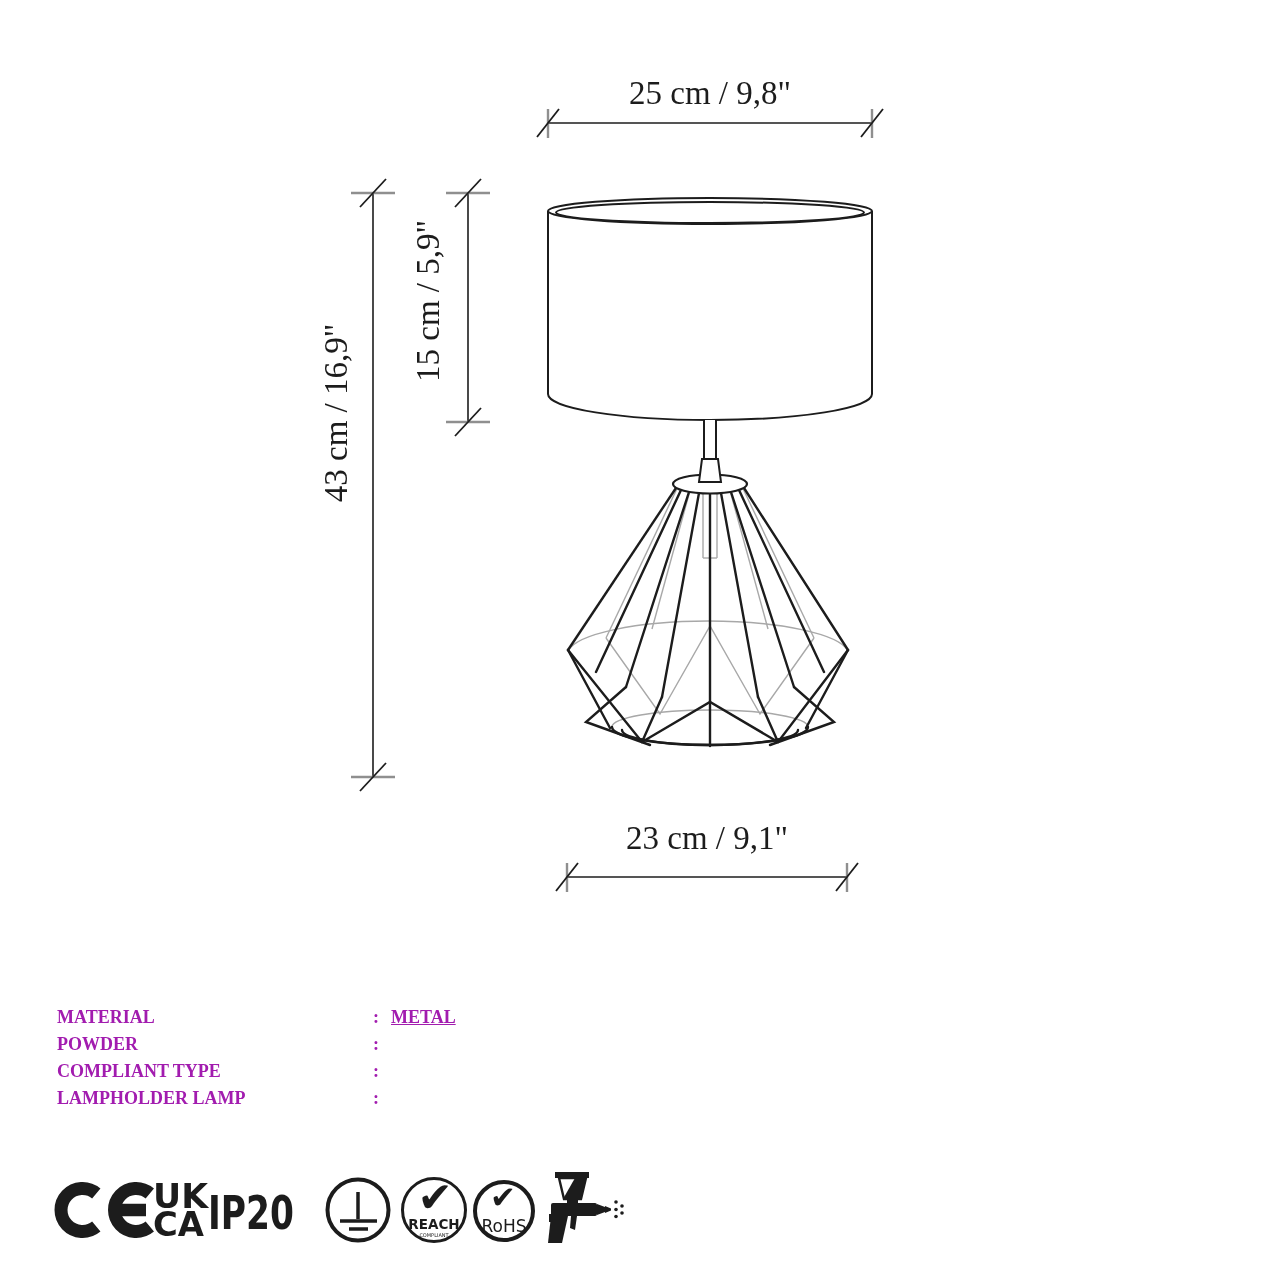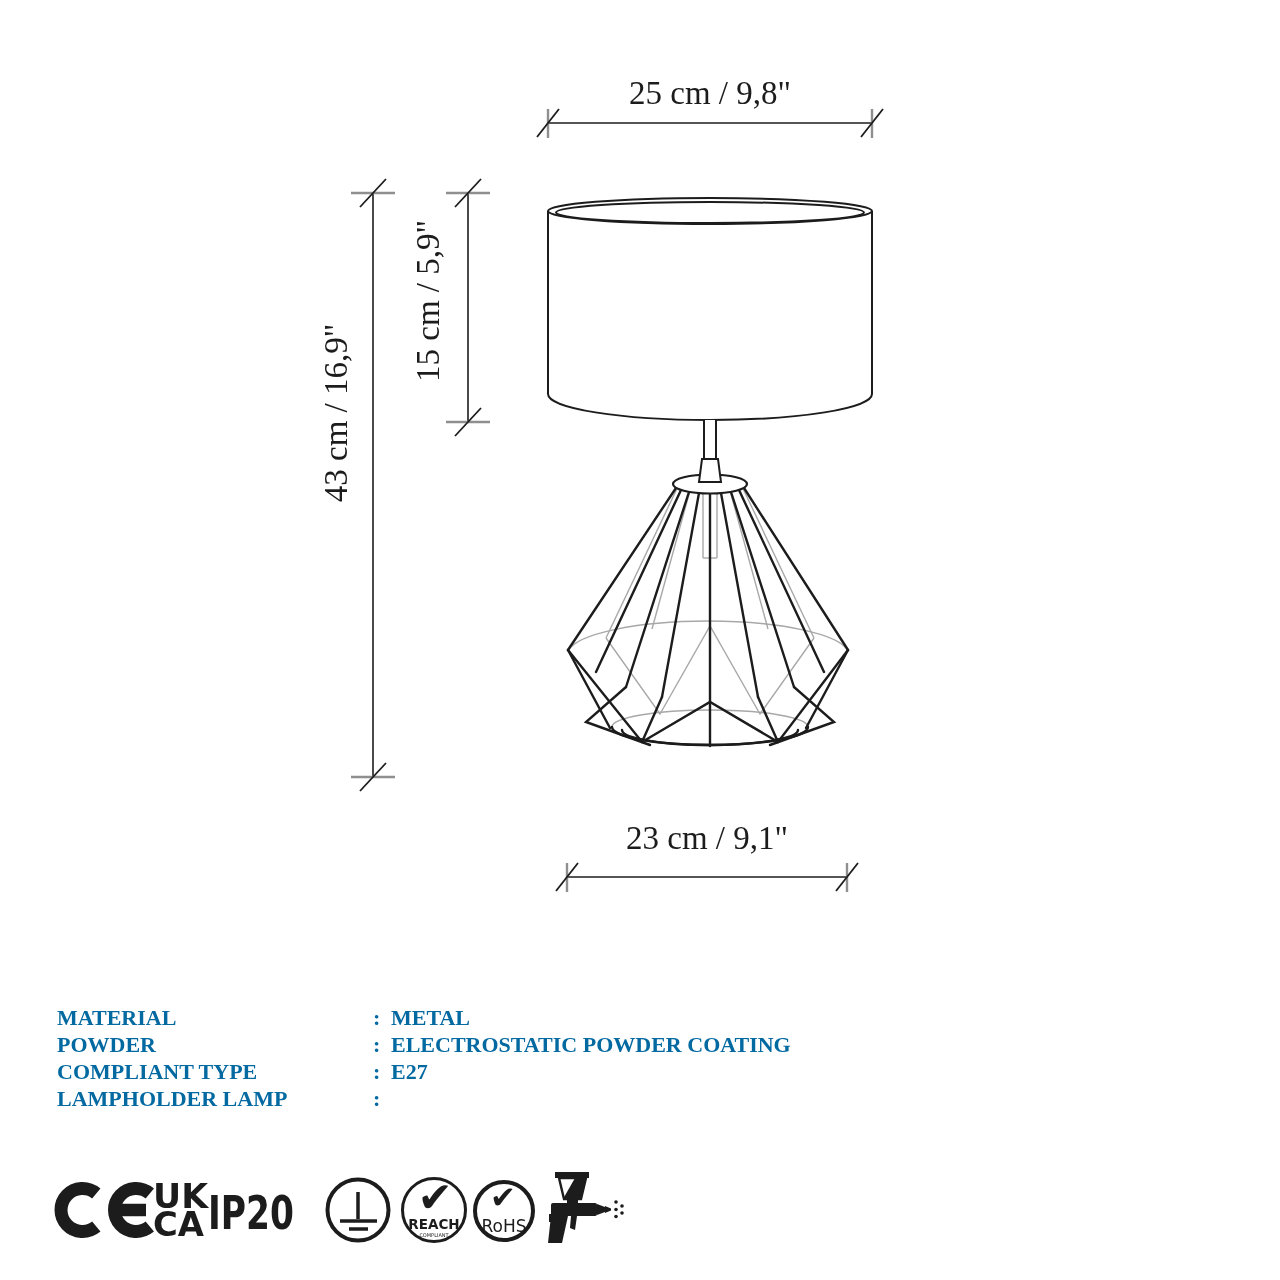--- a/index.html
+++ b/index.html
@@ -2,26 +2,26 @@
 <html><head>
 <meta charset="utf-8">
 <style>
   html,body{margin:0;padding:0;background:#ffffff;}
   #stage{position:relative;width:1280px;height:1280px;background:#ffffff;overflow:hidden;
          font-family:"Liberation Serif", serif;}
   #drawing{position:absolute;left:0;top:0;}
   .dim-text{font-family:"Liberation Serif", serif;font-size:33px;fill:#1c1c1c;}
   .cert-sans{font-family:"DejaVu Sans", sans-serif;fill:#1c1c1c;}
   .specs{position:absolute;left:57px;top:1004px;width:900px;
-         font-family:"Liberation Serif", serif;font-weight:bold;font-size:22px;
-         color:#0369a1;}
+         font-family:"Liberation Serif", serif;font-weight:bold;font-size:18px;
+         color:#a21caf;}
   .spec-row{display:grid;grid-template-columns:316px 18px auto;height:27px;line-height:27px;}
   .spec-label{white-space:nowrap;}
   .spec-sep{text-align:left;}
-  .spec-value{white-space:nowrap;}
+  .spec-value{white-space:nowrap;text-decoration:underline;}
 </style>
 </head>
 <body>
 
 <div id="stage">
 
   <svg id="drawing" width="1280" height="1280" viewBox="0 0 1280 1280">
 
     <g stroke-linecap="butt" fill="none">
       <text class="dim-text" x="710" y="104" text-anchor="middle" fill="#1c1c1c" stroke="none">25 cm / 9,8"</text>
@@ -173,25 +173,23 @@
 
   <div class="specs">
     <div class="spec-row">
       <span class="spec-label">MATERIAL</span>
       <span class="spec-sep">:</span>
       <span class="spec-value">METAL</span>
     </div>
     <div class="spec-row">
       <span class="spec-label">POWDER</span>
       <span class="spec-sep">:</span>
-      <span class="spec-value">ELECTROSTATIC POWDER COATING</span>
     </div>
     <div class="spec-row">
       <span class="spec-label">COMPLIANT TYPE</span>
       <span class="spec-sep">:</span>
-      <span class="spec-value">E27</span>
     </div>
     <div class="spec-row">
       <span class="spec-label">LAMPHOLDER LAMP</span>
       <span class="spec-sep">:</span>
     </div>
   </div>
 </div>
 
 </body></html>

